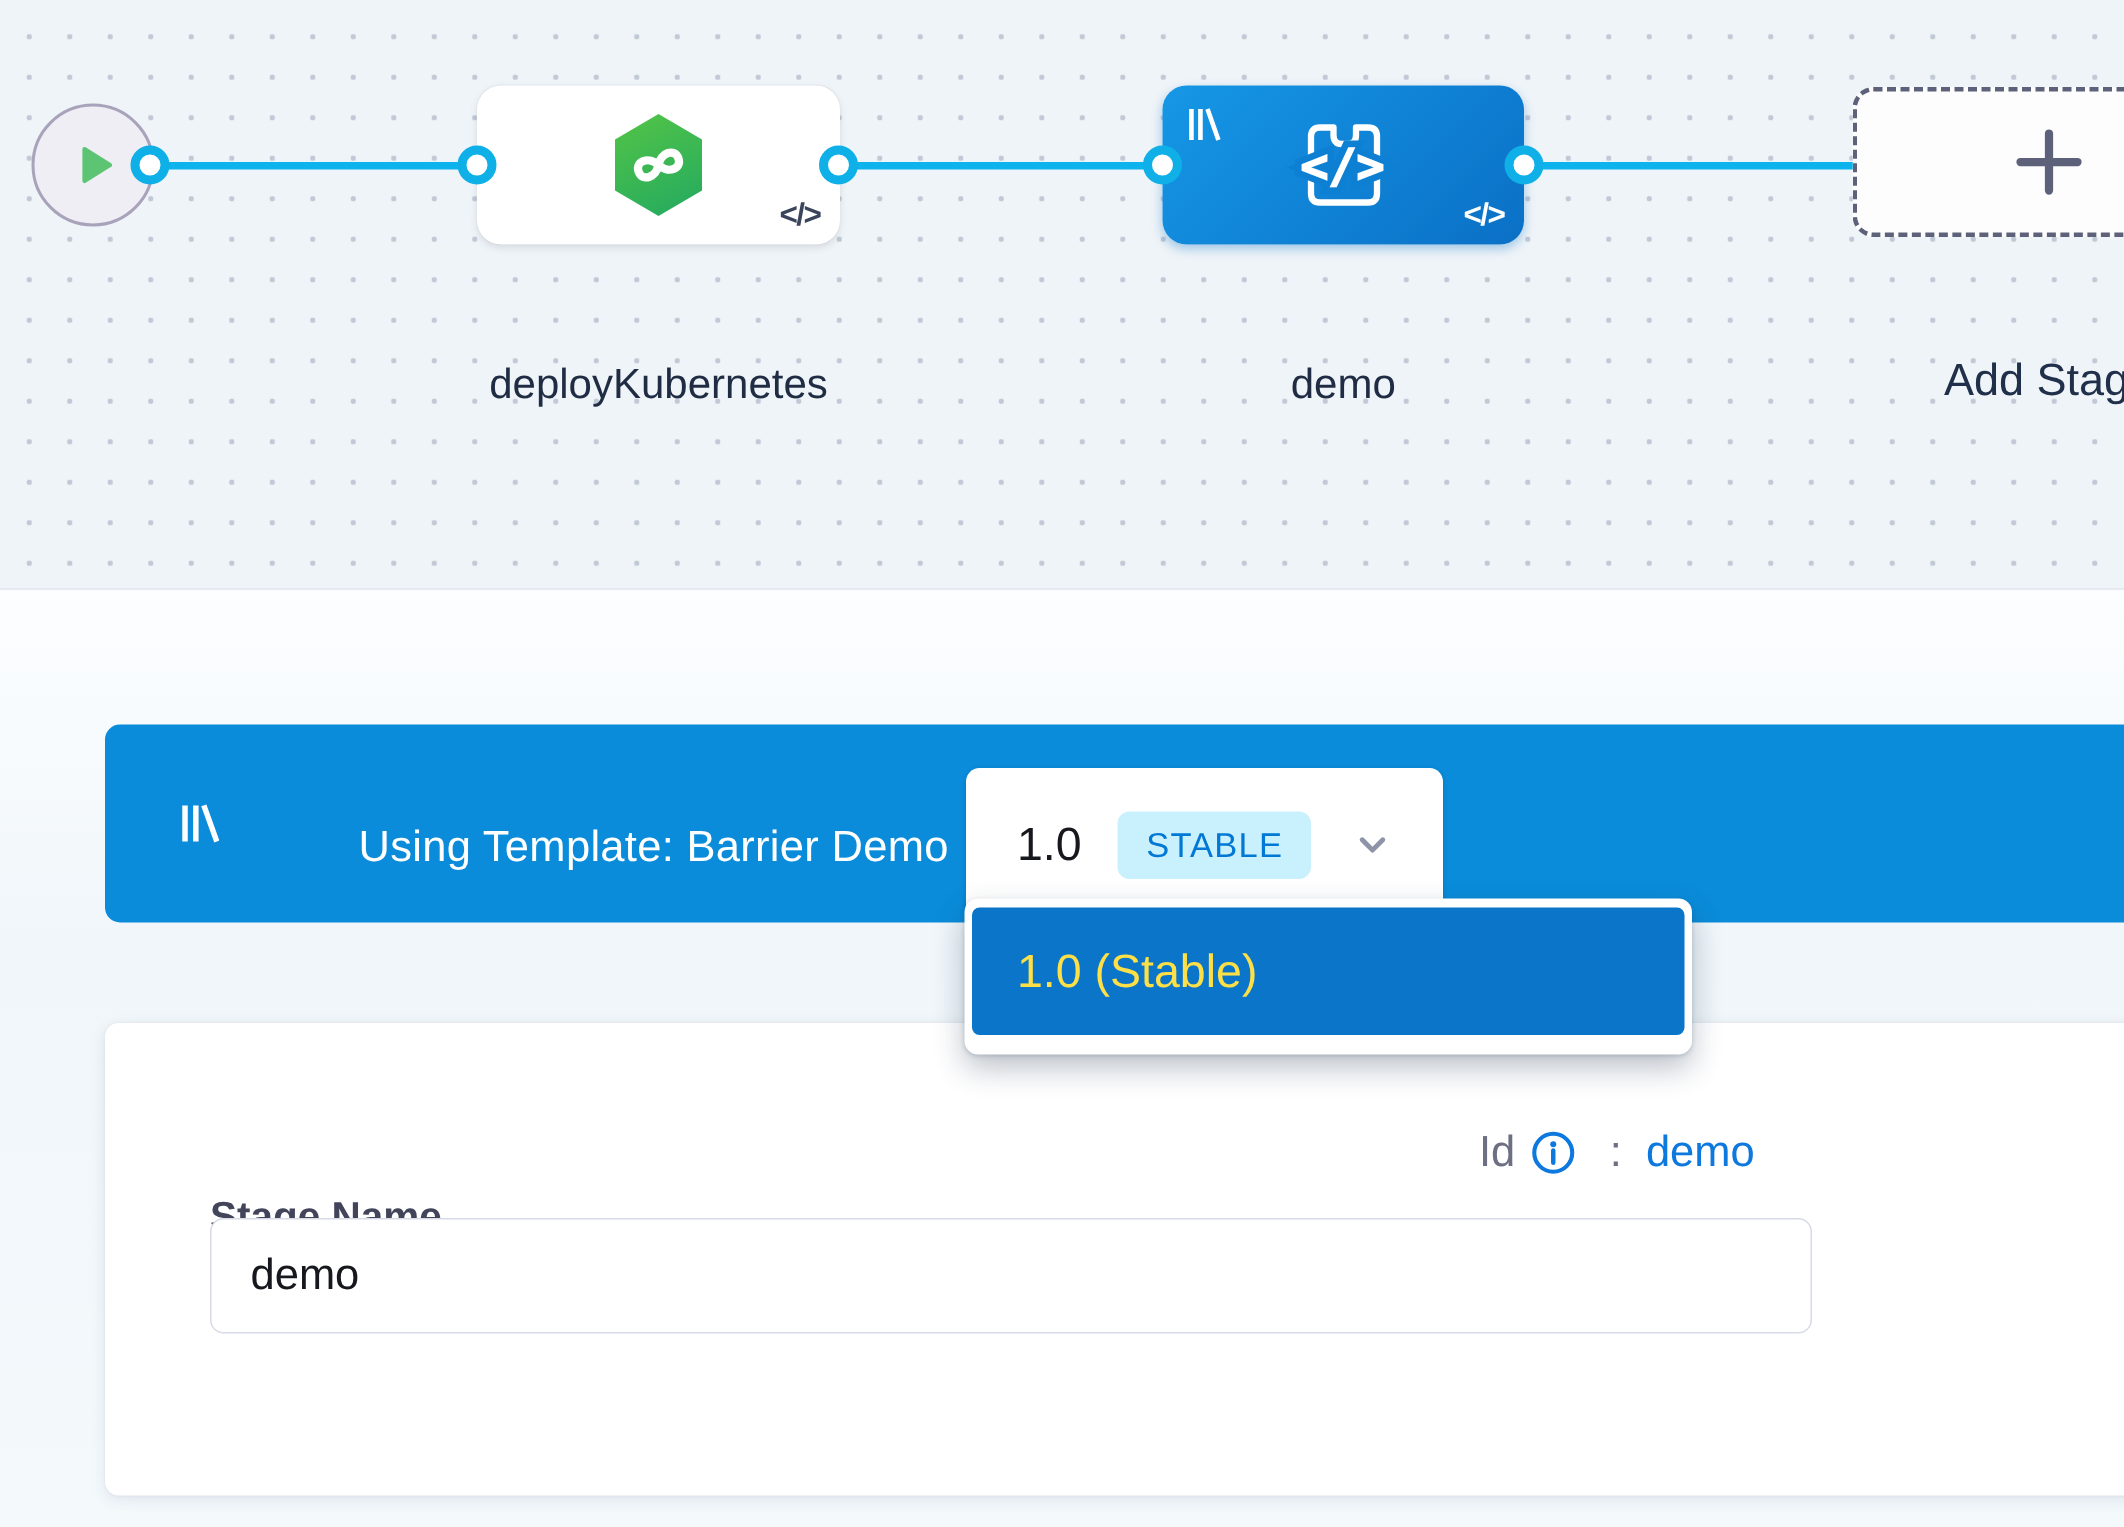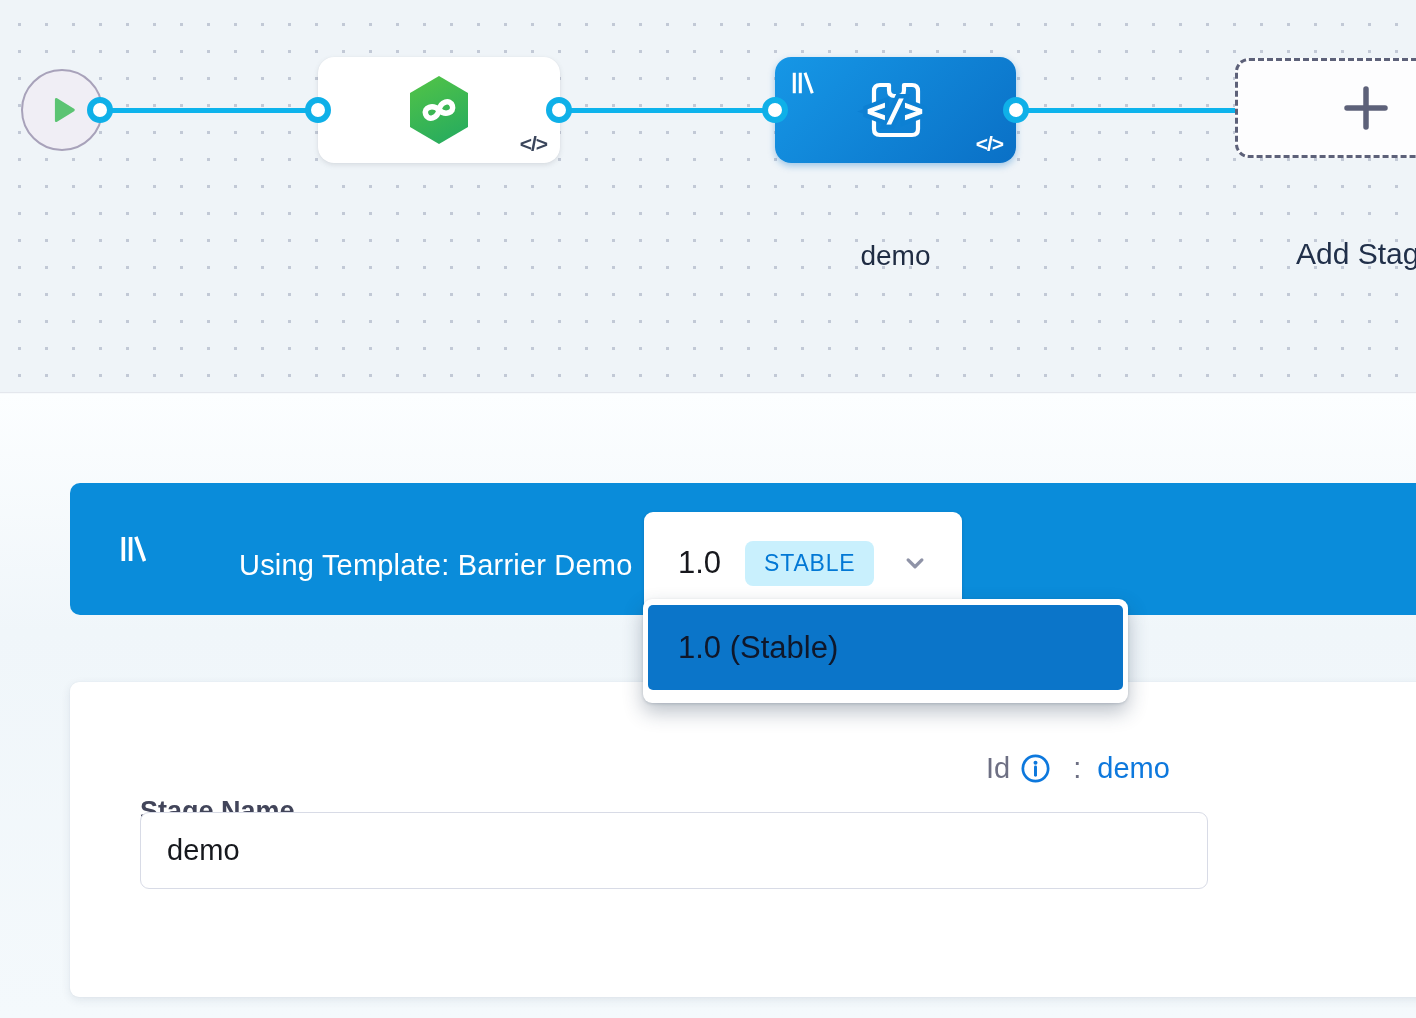--- a/index.html
+++ b/index.html
@@ -104,21 +104,21 @@
     position:absolute; left:643px; top:599px; width:485px; height:104px;
     background:#ffffff; border-radius:9px;
     box-shadow:0 9px 20px rgba(30,50,75,0.30), 0 1px 3px rgba(30,50,75,0.18);
     padding:6px 5px 9px 5px; z-index:4;
   }
   .dropdown-item {
     height:85px; background:#0b75c9; border-radius:5px;
     display:flex; align-items:center; cursor:pointer;
   }
   .dropdown-item-label {
-    margin-left:30px; color:#0f172a; font-size:31px; font-weight:400;
+    margin-left:30px; color:#fde047; font-size:31px; font-weight:400;
   }
 
   .stage-details-card {
     position:absolute; left:70px; top:682px; width:1370px; height:315px;
     background:#ffffff; border-radius:9px;
     box-shadow:0 3px 10px rgba(40,60,90,0.10), 0 0 2px rgba(40,41,61,0.06);
     z-index:1;
   }
   .stage-name-label {
     position:absolute; left:70px; top:74px;
@@ -197,20 +197,21 @@
       </svg>
     </span>
   </div>
 
   <div class="port" style="left:87px;  top:97px;"></div>
   <div class="port" style="left:305px; top:97px;"></div>
   <div class="port" style="left:546px; top:97px;"></div>
   <div class="port" style="left:762px; top:97px;"></div>
   <div class="port" style="left:1003px;top:97px;"></div>
 
+  <div class="node-label lbl-deploy">deployKubernetes</div>
   <div class="node-label lbl-demo">demo</div>
   <div class="node-label lbl-add">Add Stage</div>
 </div>
 
 <div class="lower"></div>
 
 <div class="template-banner">
   <span class="banner-lib-icon" style="display:flex;">
     <svg width="27" height="30" viewBox="0 0 28 30">
       <path d="M4.5 2.5 V27.5 M12 2.5 V27.5 M17.5 2.5 L26.5 27.5" fill="none" stroke="#ffffff" stroke-width="3.8"></path>

